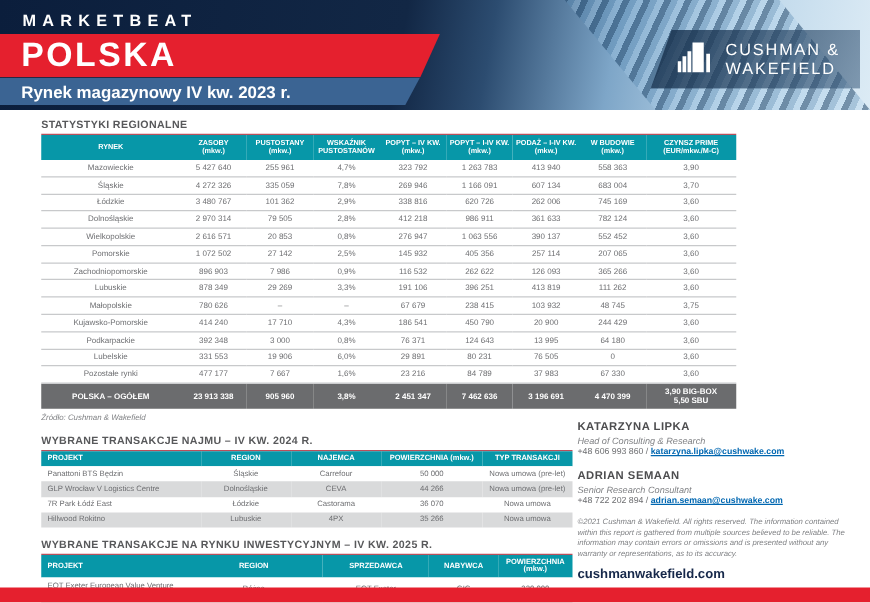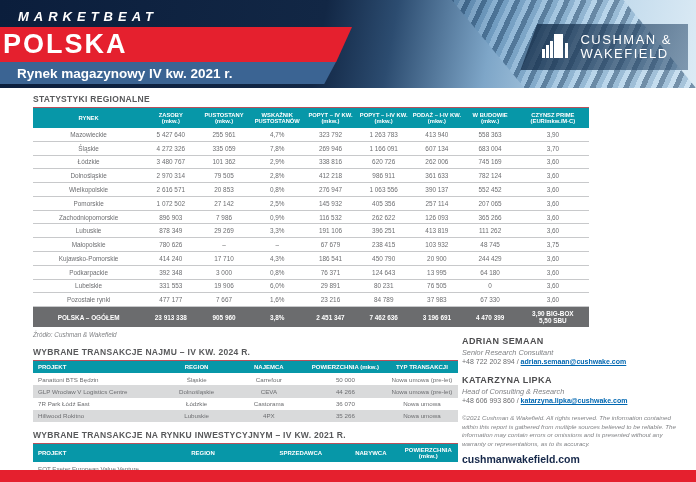--- a/index.html
+++ b/index.html
@@ -15,28 +15,28 @@
     background:linear-gradient(100deg,#0b1e3c 0%,#122745 46%,#2c4c70 56%,#7ea6c8 70%,#bdd7ea 84%,#dcebf5 100%);
   }
   .hdr::before {
     content:""; position:absolute; right:0; top:0; width:330px; height:100%;
     background:repeating-linear-gradient(115deg,
       rgba(34,72,108,0.55) 0 5px, rgba(92,140,180,0.40) 5px 10px, rgba(168,204,232,0.30) 10px 15px);
     clip-path:polygon(26% 0, 78% 0, 100% 100%, 48% 100%);
   }
   .kicker {
     position:absolute; top:9px; left:18px; color:#ffffff;
-    font-size:13px; font-weight:bold; letter-spacing:5px;font-style:italic;
+    font-size:13px; font-weight:bold; letter-spacing:5px;
   }
   .red-band {
     position:absolute; top:27px; left:0; width:352px; height:35px; background:#e5202e;
     clip-path:polygon(0 0,100% 0,95.5% 100%,0 100%);
     display:flex; align-items:center; z-index:2;
   }
-  .red-band span { color:#fff; font-weight:bold; font-size:27px; letter-spacing:2px; padding-left:3px; }
+  .red-band span { color:#fff; font-weight:bold; font-size:27px; letter-spacing:2px; padding-left:17px; }
   .blue-band {
     position:absolute; top:62px; left:0; width:336px; height:22px; background:#3b6493;
     clip-path:polygon(0 0,100% 0,96.5% 100%,0 100%);
     display:flex; align-items:center; z-index:2;
   }
   .blue-band span { color:#fff; font-weight:bold; font-size:13.5px; padding-left:17px; }
   .brand {
     position:absolute; top:24px; right:8px; z-index:3;
     display:flex; align-items:center; gap:8px; padding:8px 16px 8px 22px;
     background:linear-gradient(115deg, rgba(23,48,76,0.85), rgba(52,86,120,0.55));
@@ -98,21 +98,21 @@
 </style>
 </head>
 <body>
 
 <div class="hdr">
   <div class="kicker">MARKETBEAT</div>
   <div class="red-band">
     <span>POLSKA</span>
   </div>
   <div class="blue-band">
-    <span>Rynek magazynowy IV kw. 2021 r.</span>
+    <span>Rynek magazynowy IV kw. 2023 r.</span>
   </div>
   <div class="brand">
     <span>
       <svg width="30" height="26" viewBox="0 0 30 26">
         <rect x="0" y="17" width="3" height="9" fill="#ffffff"></rect>
         <rect x="4" y="13" width="3" height="13" fill="#ffffff"></rect>
         <rect x="8" y="9" width="3" height="17" fill="#ffffff"></rect>
         <rect x="12" y="2" width="9" height="24" fill="#ffffff"></rect>
         <rect x="23" y="11" width="3" height="15" fill="#ffffff"></rect>
       </svg>
@@ -348,21 +348,21 @@
             <td>Lubuskie</td>
             <td>4PX</td>
             <td>35 266</td>
             <td>Nowa umowa</td>
           </tr>
         </tbody>
     </table>
   </div>
 
   <div class="tx-section">
-    <div class="section-title">WYBRANE TRANSAKCJE NA RYNKU INWESTYCYJNYM – IV KW. 2021 R.</div>
+    <div class="section-title">WYBRANE TRANSAKCJE NA RYNKU INWESTYCYJNYM – IV KW. 2025 R.</div>
     <table class="tx-table tx-invest">
       <thead>
           <tr>
             <th>PROJEKT</th>
             <th>REGION</th>
             <th>SPRZEDAWCA</th>
             <th>NABYWCA</th>
             <th>POWIERZCHNIA (mkw.)</th>
           </tr>
         </thead>
@@ -384,29 +384,29 @@
           </tr>
         </tbody>
     </table>
   </div>
 
 </div>
 
 <div class="right-col">
 
   <div class="contact">
+    <div class="contact-name">KATARZYNA LIPKA</div>
+    <div class="contact-title">Head of Consulting &amp; Research</div>
+    <div class="contact-line"><span>+48 606 993 860</span><span> / </span><a class="contact-email">katarzyna.lipka@cushwake.com</a></div>
+  </div>
+
+  <div class="contact">
     <div class="contact-name">ADRIAN SEMAAN</div>
     <div class="contact-title">Senior Research Consultant</div>
     <div class="contact-line"><span>+48 722 202 894</span><span> / </span><a class="contact-email">adrian.semaan@cushwake.com</a></div>
   </div>
 
-  <div class="contact">
-    <div class="contact-name">KATARZYNA LIPKA</div>
-    <div class="contact-title">Head of Consulting &amp; Research</div>
-    <div class="contact-line"><span>+48 606 993 860</span><span> / </span><a class="contact-email">katarzyna.lipka@cushwake.com</a></div>
-  </div>
-
   <div class="disclaimer">©2021 Cushman &amp; Wakefield. All rights reserved. The information contained within this report is gathered from multiple sources believed to be reliable. The information may contain errors or omissions and is presented without any warranty or representations, as to its accuracy.</div>
   <a class="website">cushmanwakefield.com</a>
 
 </div>
 
 <div class="red-bar"></div>
 
 </body></html>

